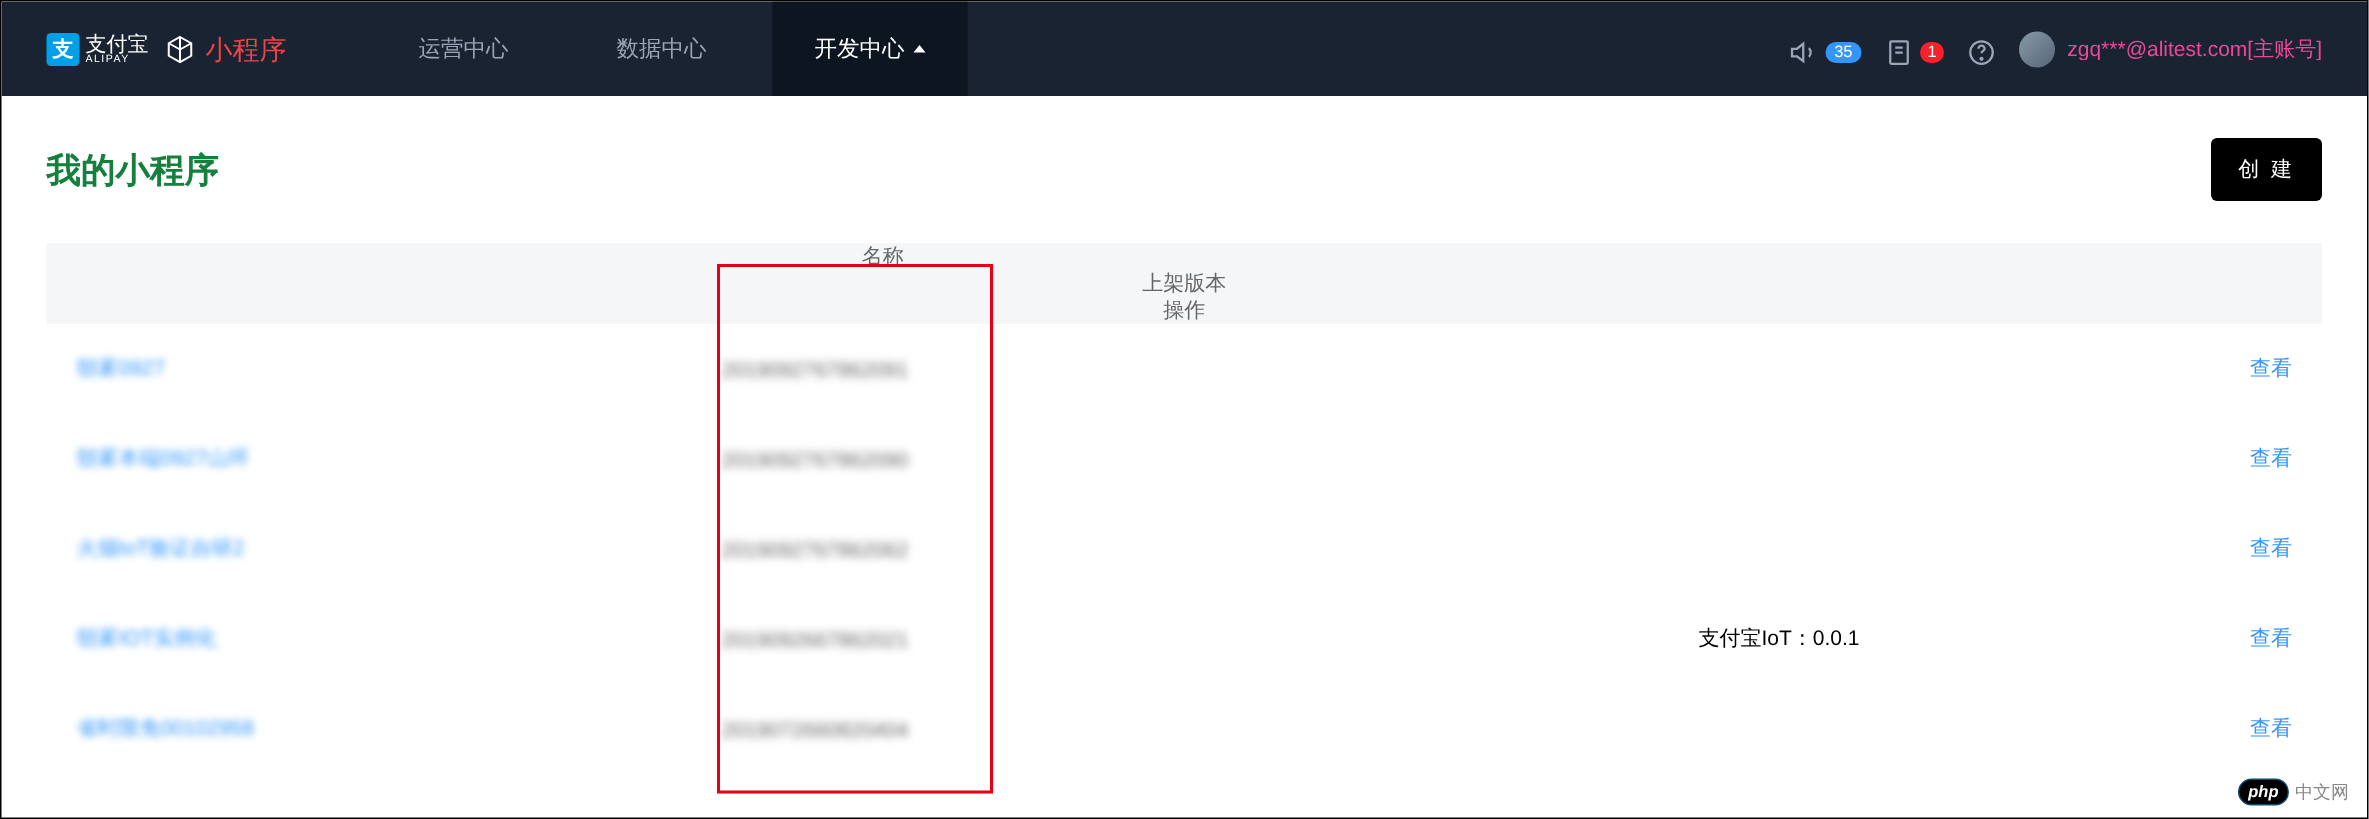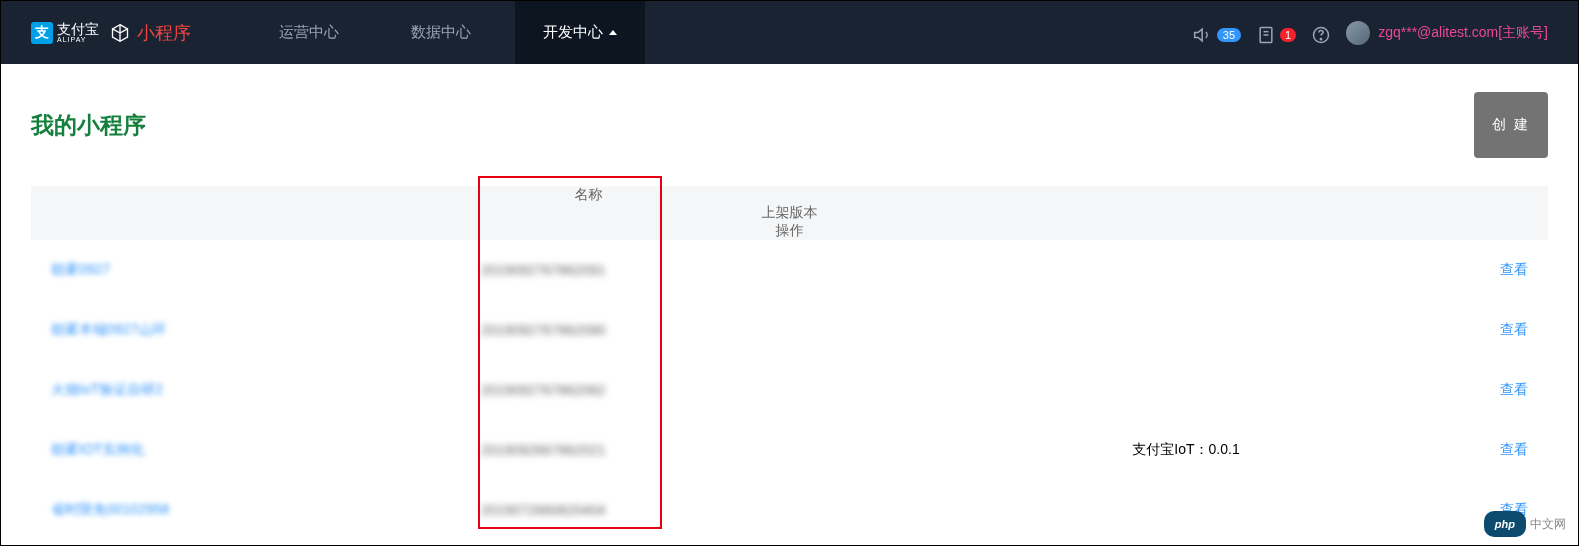--- a/index.html
+++ b/index.html
@@ -144,24 +144,24 @@
       display: flex;
       justify-content: space-between;
       align-items: center;
       margin-bottom: 28px;
     }
     .page-title {
       font-size: 23px;
       color: #15803d;
     }
     .create-btn {
-      background: #737373;
+      background: #000000;
       color: #fff;
       border: none;
-      padding: 24px 18px;
+      padding: 12px 18px;
       border-radius: 4px;
       font-size: 14px;
       cursor: pointer;
       letter-spacing: 2px;
     }
     .table {
       width: 100%;
     }
     .thead {
       display: flex;
@@ -206,28 +206,28 @@
       position: absolute;
       bottom: 8px;
       right: 12px;
       display: flex;
       align-items: center;
       gap: 4px;
       font-size: 12px;
       color: #888;
     }
     .watermark-php {
-      background: #0c4a6e;
+      background: #000000;
       color: #fff;
       border-radius: 10px;
       padding: 2px 6px;
       font-size: 11px;
       font-style: italic;
       font-weight: bold;
-      border: 5px solid #0c4a6e;
+      border: 1px solid #0c4a6e;
     }
   </style>
 </head>
 <body>
 
 <div class="header">
   <div class="logo-group">
     <div class="alipay-logo">
       <div class="alipay-icon">支</div>
       <div class="alipay-text">

